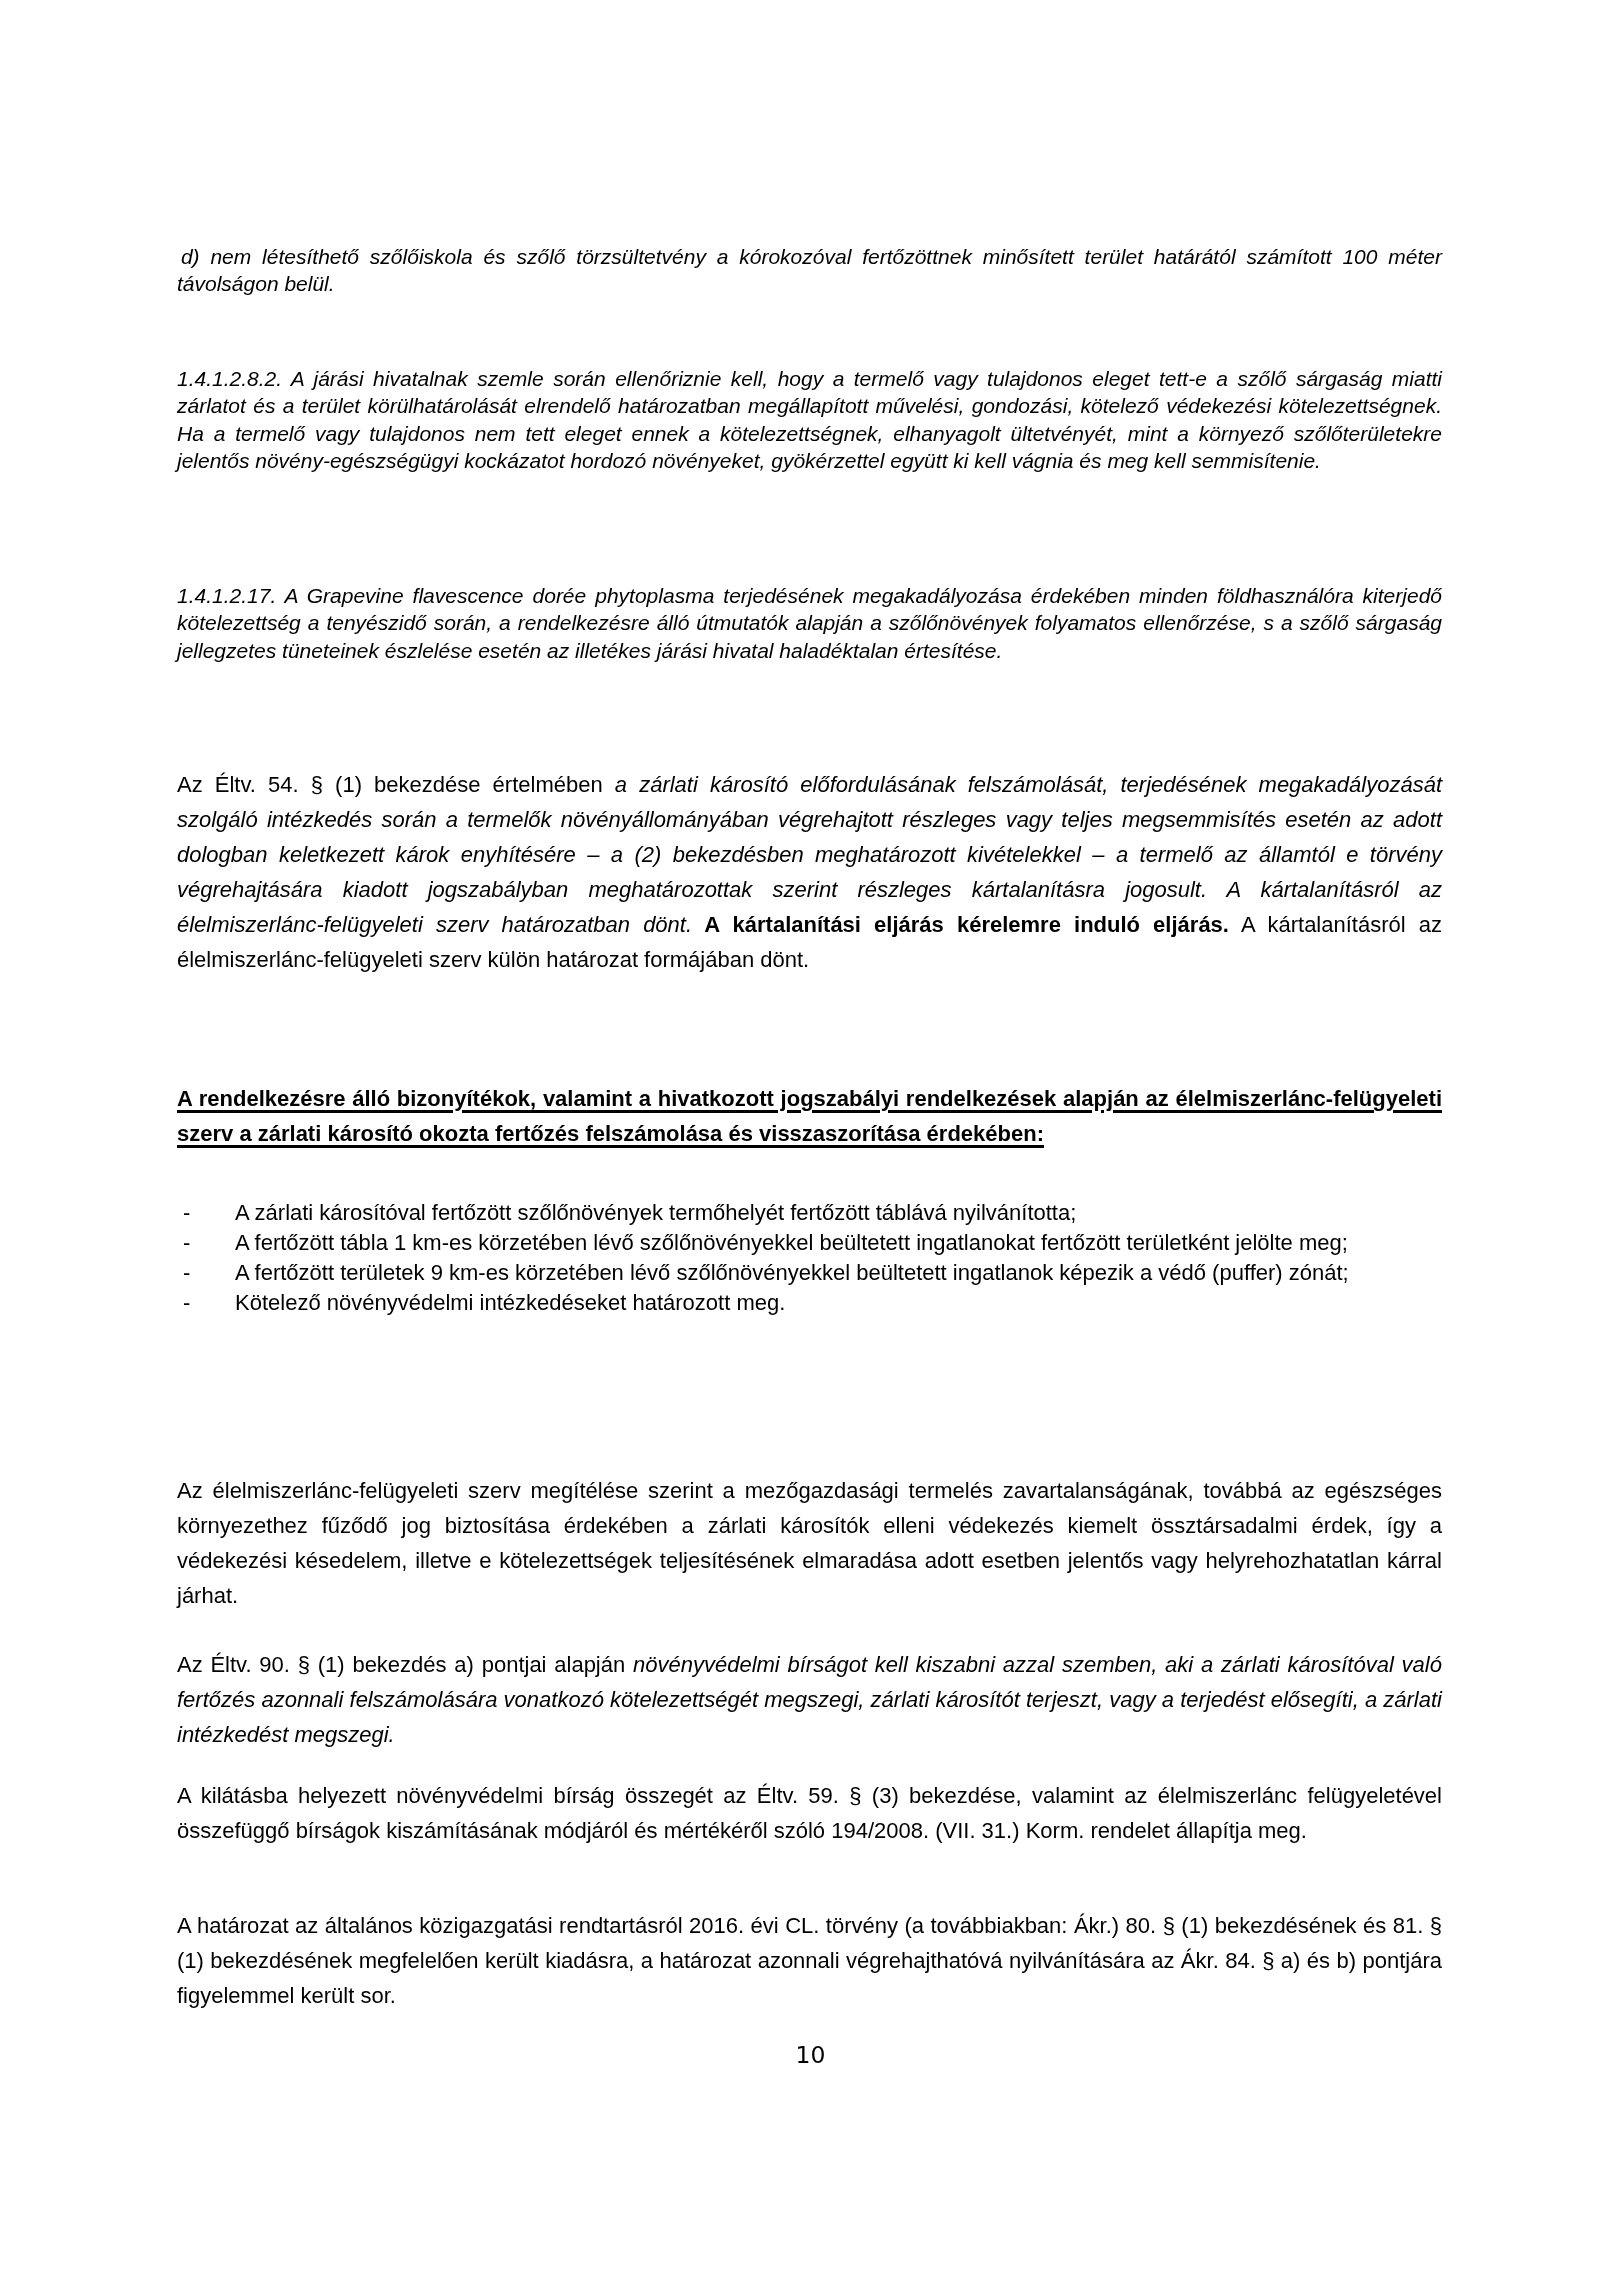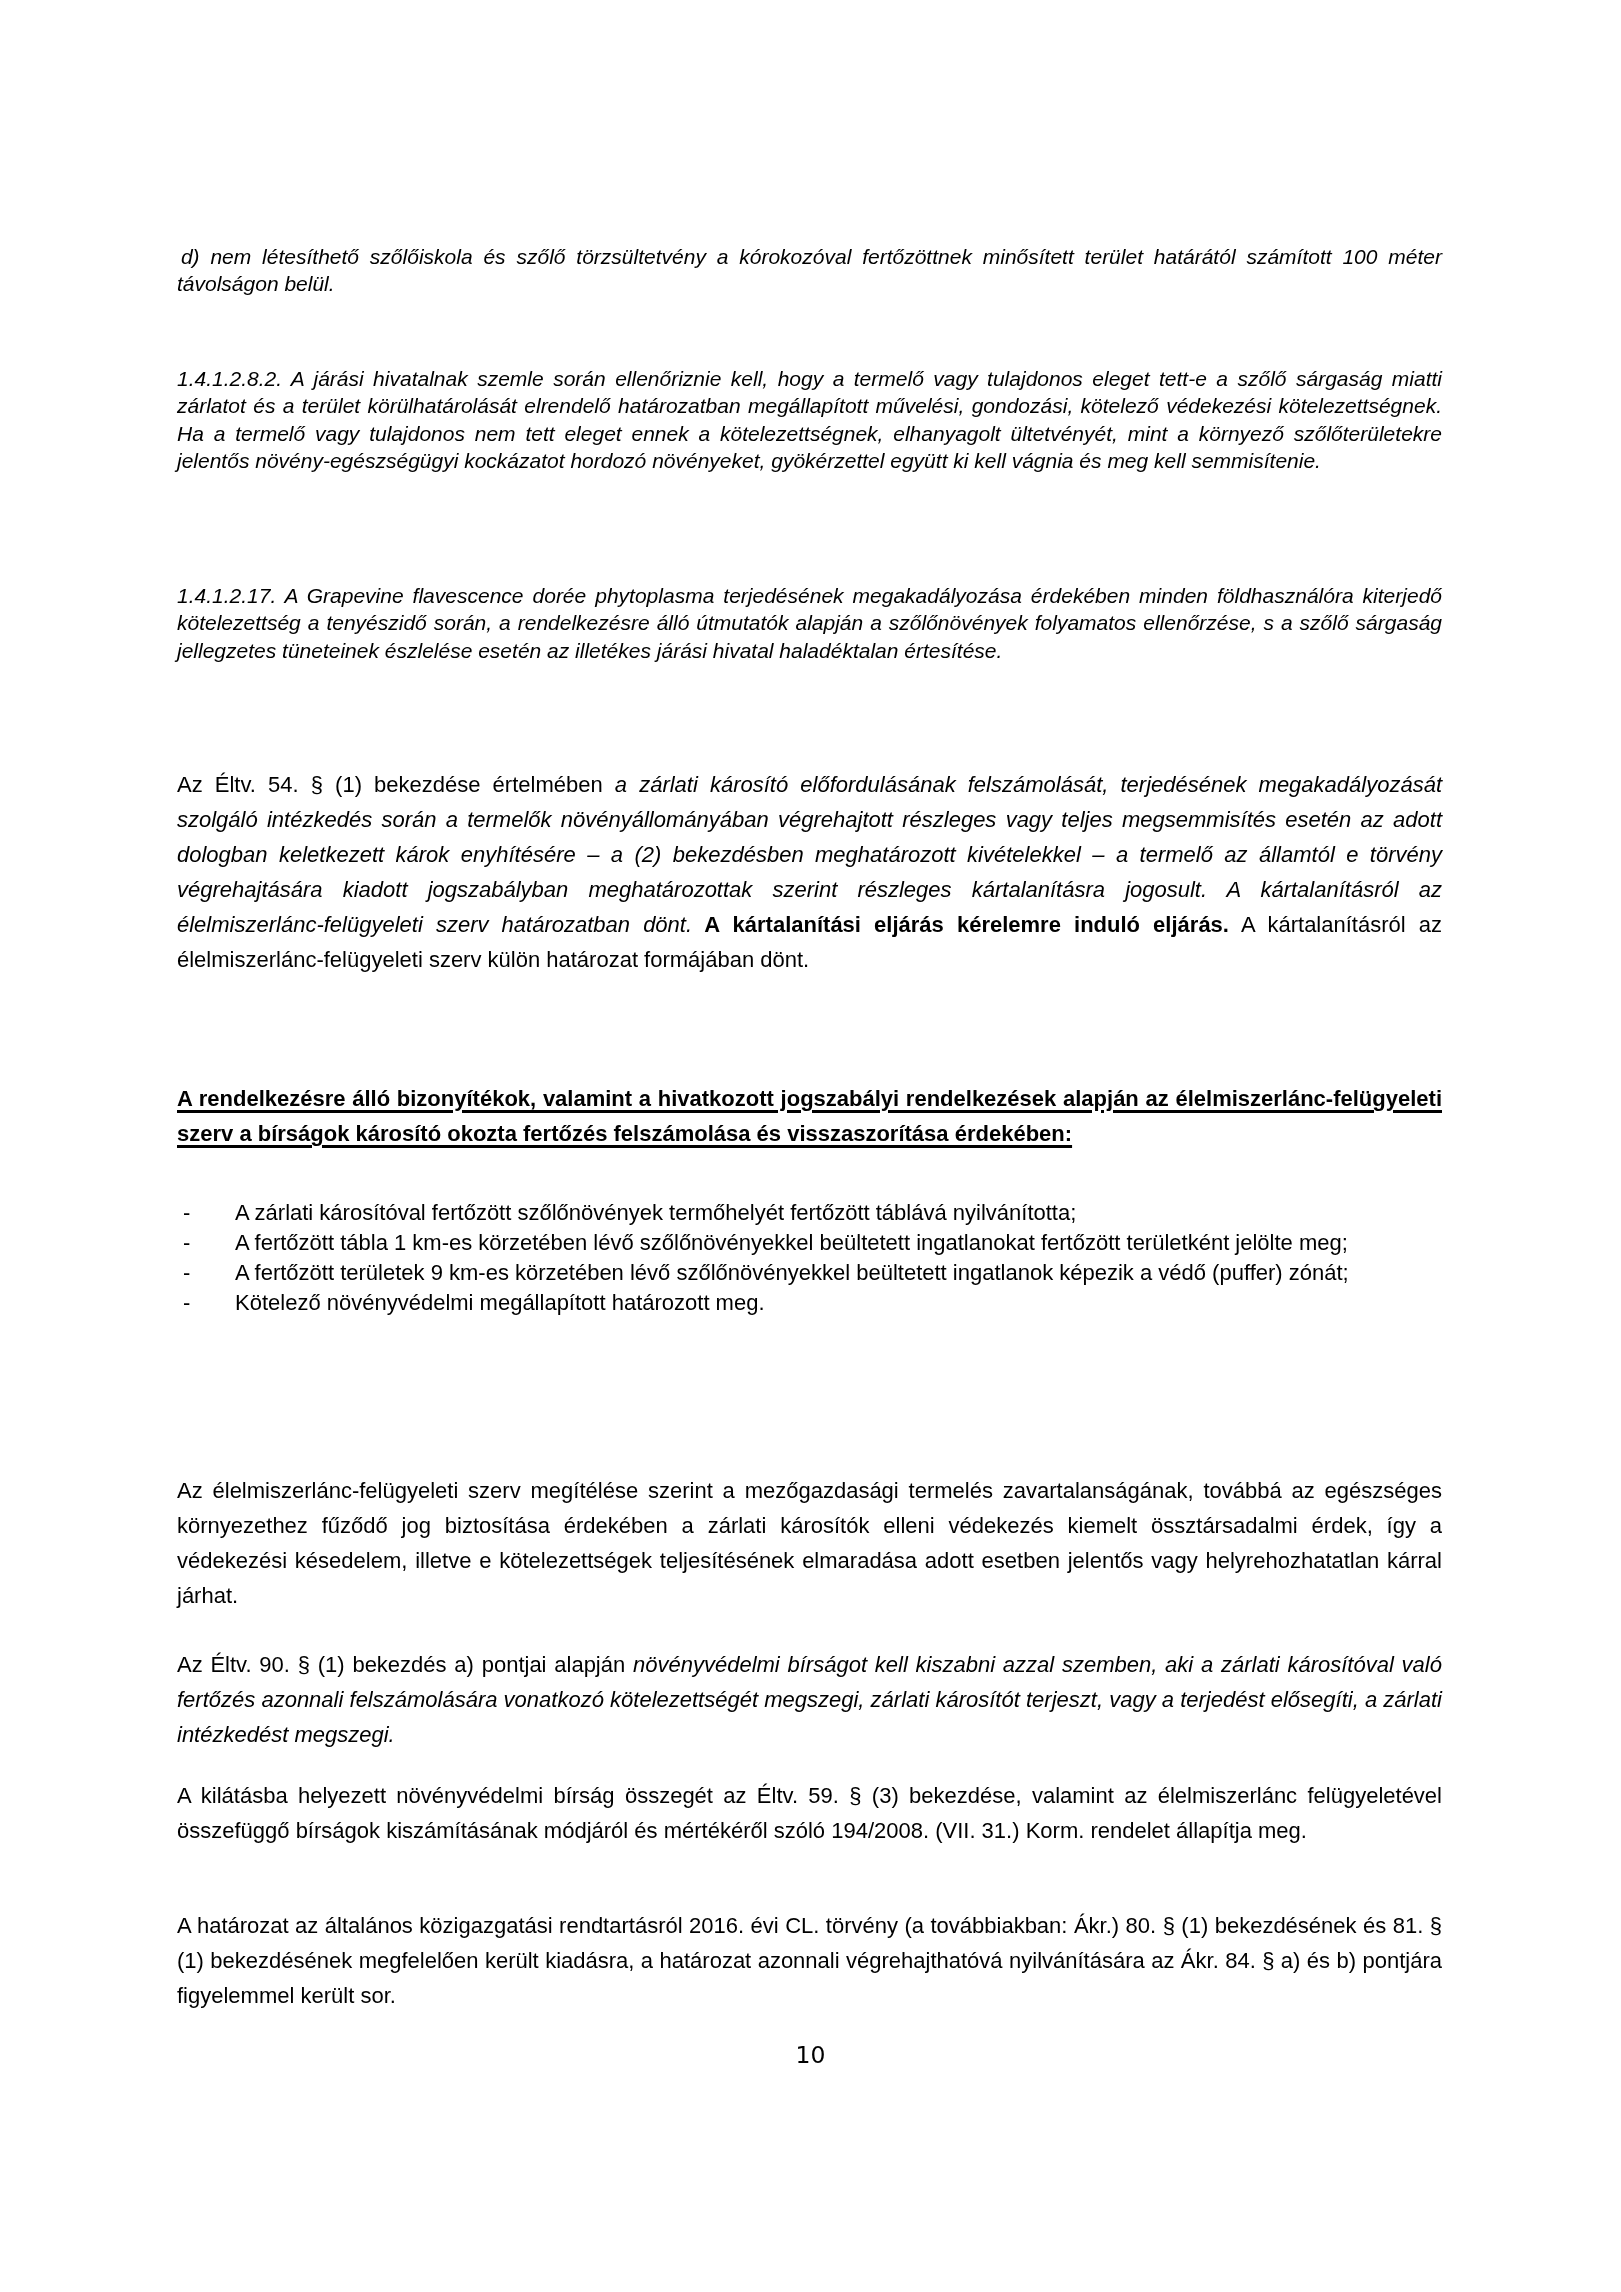--- a/index.html
+++ b/index.html
@@ -25,38 +25,38 @@
 <div class="page">
 
   <p class="block small" style="top:243px; text-indent:3.9px;">d) nem létesíthető szőlőiskola és szőlő törzsültetvény a kórokozóval fertőzöttnek minősített terület határától számított 100 méter távolságon belül.</p>
 
   <p class="block small" style="top:365px;">1.4.1.2.8.2. A járási hivatalnak szemle során ellenőriznie kell, hogy a termelő vagy tulajdonos eleget tett-e a szőlő sárgaság miatti zárlatot és a terület körülhatárolását elrendelő határozatban megállapított művelési, gondozási, kötelező védekezési kötelezettségnek. Ha a termelő vagy tulajdonos nem tett eleget ennek a kötelezettségnek, elhanyagolt ültetvényét, mint a környező szőlőterületekre jelentős növény-egészségügyi kockázatot hordozó növényeket, gyökérzettel együtt ki kell vágnia és meg kell semmisítenie.</p>
 
   <p class="block small" style="top:582px;">1.4.1.2.17. A Grapevine flavescence dorée phytoplasma terjedésének megakadályozása érdekében minden földhasználóra kiterjedő kötelezettség a tenyészidő során, a rendelkezésre álló útmutatók alapján a szőlőnövények folyamatos ellenőrzése, s a szőlő sárgaság jellegzetes tüneteinek észlelése esetén az illetékes járási hivatal haladéktalan értesítése.</p>
 
   <p class="block big" style="top:743px;"><span>Az Éltv. 54. § (1) bekezdése értelmében </span><span class="it">a zárlati károsító előfordulásának felszámolását, terjedésének megakadályozását szolgáló intézkedés során a termelők növényállományában végrehajtott részleges vagy teljes megsemmisítés esetén az adott dologban keletkezett károk enyhítésére – a (2) bekezdésben meghatározott kivételekkel – a termelő az államtól e törvény végrehajtására kiadott jogszabályban meghatározottak szerint részleges kártalanításra jogosult. A kártalanításról az élelmiszerlánc-felügyeleti szerv határozatban dönt.</span><span class="b"> A kártalanítási eljárás kérelemre induló eljárás.</span><span> A kártalanításról az élelmiszerlánc-felügyeleti szerv külön határozat formájában dönt.</span></p>
 
-  <p class="block big heading" style="top:1057px;">A rendelkezésre álló bizonyítékok, valamint a hivatkozott jogszabályi rendelkezések alapján az élelmiszerlánc-felügyeleti szerv a bírságok károsító okozta fertőzés felszámolása és visszaszorítása érdekében:</p>
+  <p class="block big heading" style="top:1057px;">A rendelkezésre álló bizonyítékok, valamint a hivatkozott jogszabályi rendelkezések alapján az élelmiszerlánc-felügyeleti szerv a zárlati károsító okozta fertőzés felszámolása és visszaszorítása érdekében:</p>
 
   <ul class="bullets" style="top:1198px;">
     <li>
       <span class="dash">-</span>
       <span>A zárlati károsítóval fertőzött szőlőnövények termőhelyét fertőzött táblává nyilvánította;</span>
     </li>
     <li>
       <span class="dash">-</span>
       <span>A fertőzött tábla 1 km-es körzetében lévő szőlőnövényekkel beültetett ingatlanokat fertőzött területként jelölte meg;</span>
     </li>
     <li>
       <span class="dash">-</span>
       <span>A fertőzött területek 9 km-es körzetében lévő szőlőnövényekkel beültetett ingatlanok képezik a védő (puffer) zónát;</span>
     </li>
     <li>
       <span class="dash">-</span>
-      <span>Kötelező növényvédelmi megállapított határozott meg.</span>
+      <span>Kötelező növényvédelmi intézkedéseket határozott meg.</span>
     </li>
   </ul>
 
   <p class="block big" style="top:1449px;">Az élelmiszerlánc-felügyeleti szerv megítélése szerint a mezőgazdasági termelés zavartalanságának, továbbá az egészséges környezethez fűződő jog biztosítása érdekében a zárlati károsítók elleni védekezés kiemelt össztársadalmi érdek, így a védekezési késedelem, illetve e kötelezettségek teljesítésének elmaradása adott esetben jelentős vagy helyrehozhatatlan kárral járhat.</p>
 
   <p class="block big" style="top:1623px;"><span>Az Éltv. 90. § (1) bekezdés a) pontjai alapján </span><span class="it">növényvédelmi bírságot kell kiszabni azzal szemben, aki a zárlati károsítóval való fertőzés azonnali felszámolására vonatkozó kötelezettségét megszegi, zárlati károsítót terjeszt, vagy a terjedést elősegíti, a zárlati intézkedést megszegi.</span></p>
 
   <p class="block big" style="top:1754px;">A kilátásba helyezett növényvédelmi bírság összegét az Éltv. 59. § (3) bekezdése, valamint az élelmiszerlánc felügyeletével összefüggő bírságok kiszámításának módjáról és mértékéről szóló 194/2008. (VII. 31.) Korm. rendelet állapítja meg.</p>
 
   <p class="block big" style="top:1884px;">A határozat az általános közigazgatási rendtartásról 2016. évi CL. törvény (a továbbiakban: Ákr.) 80. § (1) bekezdésének és 81. § (1) bekezdésének megfelelően került kiadásra, a határozat azonnali végrehajthatóvá nyilvánítására az Ákr. 84. § a) és b) pontjára figyelemmel került sor.</p>

